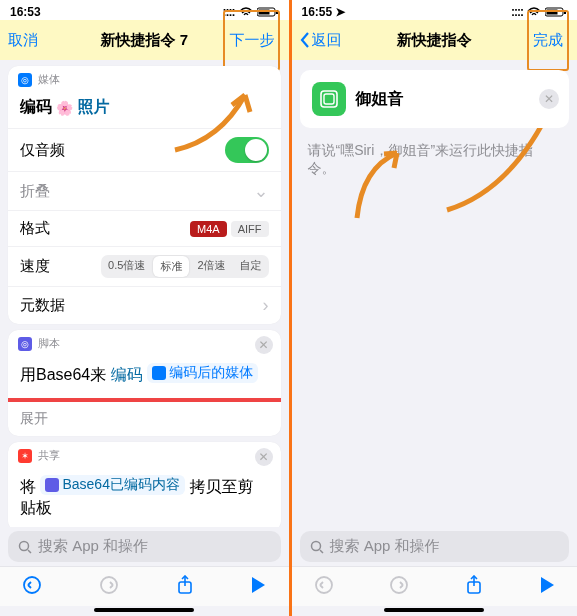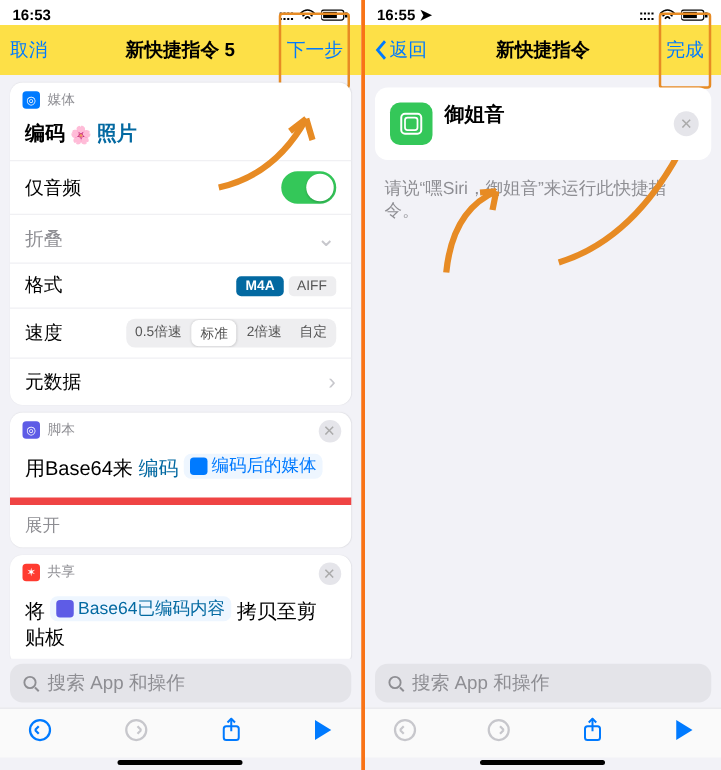--- a/index.html
+++ b/index.html
@@ -8,21 +8,21 @@
   .phone { width: 288.5px; height: 616px; background: #f2f2f7; position: relative; display: flex; flex-direction: column; }
   .phone + .phone { border-left: 3px solid #f97316; }
 
   
   .status { height: 20px; display:flex; align-items:center; justify-content:space-between; padding: 4px 10px 0; font-size: 12px; font-weight:600; background:#fff; }
   .status .right { display:flex; align-items:center; gap:4px; }
   .sig { letter-spacing:-1px; }
   .wifi svg, .batt svg { display:block; }
 
   
-  .nav { height: 40px; display:flex; align-items:center; justify-content:space-between; padding: 0 8px; background:#fde047; font-size:15px; }
+  .nav { height: 40px; display:flex; align-items:center; justify-content:space-between; padding: 0 8px; background:#fef9c3; font-size:15px; }
   .nav .left, .nav .right-btn { color:#007aff; min-width:60px; }
   .nav .title { font-weight:600; font-size:15px; }
   .nav .right-btn { text-align:right; }
   .hl { border:2px solid #e78b24; border-radius:3px; padding:19px 4px; display:inline-block; }
   .back { display:flex; align-items:center; gap:2px; }
 
   
   .content { flex:1; overflow:hidden; position:relative; }
 
   
@@ -40,35 +40,35 @@
 
   .action-title { padding:6px 12px 10px; font-size:16px; font-weight:600; display:flex; align-items:center; gap:4px; flex-wrap:wrap; }
   .blue { color:#0369a1; }
   .gem { font-size:14px; }
 
   .seg { display:flex; background:#eeeef0; border-radius:7px; overflow:hidden; font-size:11px; }
   .seg span { padding:3px 7px; color:#555; }
   .seg span.sel { background:#fff; border-radius:6px; box-shadow:0 0 2px rgba(0,0,0,.15); margin:1px; }
   .pillpair { display:flex; gap:4px; }
   .pill { font-size:11px; padding:2px 7px; border-radius:4px; background:#eeeef0; color:#555; }
-  .pill.sel { background:#0369a1; color:#fff;font-weight:bold; }
+  .pill.sel { background:#b91c1c; color:#fff; }
 
   .toggle { width:44px; height:26px; border-radius:13px; background:#34c759; position:relative; }
   .toggle::after { content:""; position:absolute; right:2px; top:2px; width:22px; height:22px; background:#fff; border-radius:50%; box-shadow:0 1px 2px rgba(0,0,0,.2); }
 
-  .expand { padding:8px 12px; color:#8e8e93; font-size:14px; border-top:6px solid #ef4444; }
+  .expand { padding:8px 12px; color:#8e8e93; font-size:14px; border-top:4px solid #ef4444; }
   .chev { color:#c7c7cc; font-size:18px; }
 
   
   .enc-line { padding:8px 12px 12px; font-size:16px; font-weight:500; }
   .chip { display:inline-flex; align-items:center; gap:3px; background:#eef6ff; color:#007aff; border-radius:6px; padding:1px 5px; font-size:14px; font-weight:500; }
   .chip .ci { width:14px; height:14px; border-radius:3px; background:#007aff; display:inline-block; }
 
   
-  .sc-card { background:#fff; border-radius:10px; margin:10px 8px; padding:12px 12px; display:flex; align-items:flex-start; gap:10px; position:relative; }
+  .sc-card { background:#fff; border-radius:10px; margin:10px 8px; padding:12px 12px; display:flex; align-items:center; gap:10px; position:relative; }
   .sc-icon { width:34px; height:34px; border-radius:8px; background:#34c759; display:flex; align-items:center; justify-content:center; }
   .sc-icon svg { display:block; }
   .sc-name { font-size:16px; font-weight:600; }
   .sc-x { position:absolute; right:10px; top:50%; transform:translateY(-50%); width:20px; height:20px; border-radius:50%; background:#e5e5ea; display:flex; align-items:center; justify-content:center; color:#aaa; font-size:12px; }
   .hint { color:#8e8e93; font-size:14px; padding:4px 16px; }
 
   
   .search { margin:4px 8px; background:#e4e4e9; border-radius:10px; display:flex; align-items:center; padding:6px 10px; gap:6px; color:#8e8e93; font-size:15px; }
   .search svg { flex-shrink:0; }
 
@@ -102,21 +102,21 @@
               <rect x="0" y="1" width="18" height="8" rx="2" fill="none" stroke="#000"></rect>
               <rect x="1.5" y="2.5" width="11" height="5" fill="#000"></rect>
               <rect x="19" y="3" width="2" height="4" fill="#000"></rect>
             </svg>
           </span>
       </span>
     </div>
 
     <div class="nav">
       <span class="left">取消</span>
-      <span class="title">新快捷指令 5</span>
+      <span class="title">新快捷指令 7</span>
       <span class="right-btn"><span class="hl">下一步</span></span>
     </div>
 
     <div class="content">
 
       <svg class="arrow" style="left:170px; top:30px;" width="90" height="70">
         <path d="M5 60 Q50 50 75 5" stroke="#e78b24" stroke-width="5" fill="none"></path>
         <path d="M75 5 L62 15 M75 5 L80 22" stroke="#e78b24" stroke-width="5" fill="none"></path>
       </svg>
 

